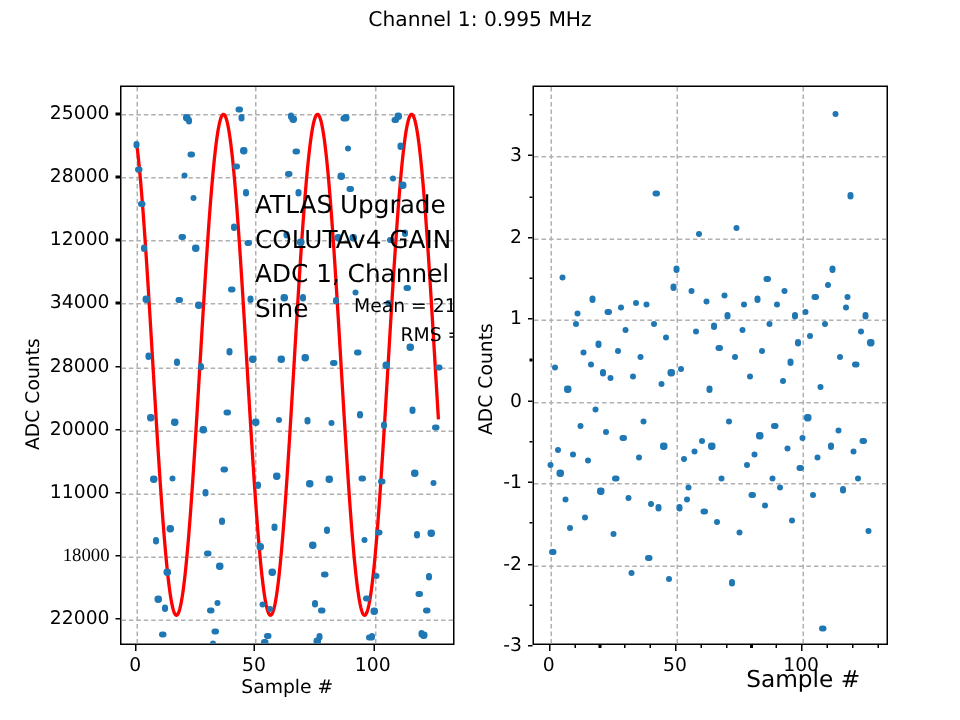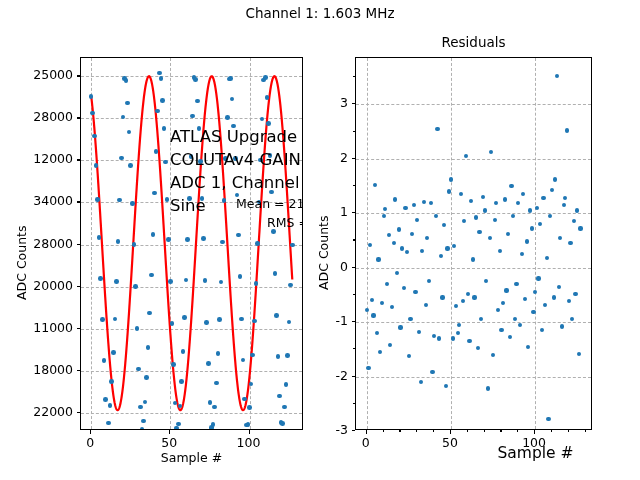--- a/index.html
+++ b/index.html
@@ -76,21 +76,21 @@
   .dot{position:absolute;border-radius:50%;background:#1f77b4;}
   .dot.small{width:4.2px;height:4.2px;margin-left:-2.1px;margin-top:-2.1px;}
   .dot.sine{width:4.6px;height:4.6px;margin-left:-2.3px;margin-top:-2.3px;}
   svg.fitline{position:absolute;left:0;top:0;overflow:visible;}
 </style>
 </head>
 <body>
 
 <div class="figure">
 
-  <div class="suptitle">Channel 1: 1.603 MHz</div>
+  <div class="suptitle">Channel 1: 0.995 MHz</div>
 
 
   <div class="axes" id="axes-left">
     <div class="datalayer" id="left-grid">
         <div class="gridline h" style="top: 354.518px;"></div>
         <div class="gridline h" style="top: 312.514px;"></div>
         <div class="gridline h" style="top: 270.509px;"></div>
         <div class="gridline h" style="top: 228.505px;"></div>
         <div class="gridline h" style="top: 186.5px;"></div>
         <div class="gridline h" style="top: 144.495px;"></div>
@@ -239,21 +239,21 @@
 ADC 1, Channel 1
 Sine</div>
     <div class="annot" id="stat-mean">Mean = 21030.933</div>
     <div class="annot" id="stat-rms">RMS = 2772.41</div>
   </div>
 
   <div id="left-ticks">
       <div class="tick y" style="left: 76.5px; top: 411.518px;"></div>
       <div class="ticklabel y" style="left: 16px; top: 404.518px; width: 57px;">22000</div>
       <div class="tick y" style="left: 76.5px; top: 369.514px;"></div>
-      <div class="ticklabel y" style="left: 16px; top: 362.514px; width: 57px;">18000</div>
+      <div class="ticklabel y" style="left: 16px; top: 362.514px; width: 57px; font-family: Liberation Serif, serif;">18000</div>
       <div class="tick y" style="left: 76.5px; top: 327.509px;"></div>
       <div class="ticklabel y" style="left: 16px; top: 320.509px; width: 57px;">11000</div>
       <div class="tick y" style="left: 76.5px; top: 285.505px;"></div>
       <div class="ticklabel y" style="left: 16px; top: 278.505px; width: 57px;">20000</div>
       <div class="tick y" style="left: 76.5px; top: 243.5px;"></div>
       <div class="ticklabel y" style="left: 16px; top: 236.5px; width: 57px;">28000</div>
       <div class="tick y" style="left: 76.5px; top: 201.495px;"></div>
       <div class="ticklabel y" style="left: 16px; top: 194.495px; width: 57px;">34000</div>
       <div class="tick y" style="left: 76.5px; top: 159.491px;"></div>
       <div class="ticklabel y" style="left: 16px; top: 152.491px; width: 57px;">12000</div>
@@ -265,21 +265,20 @@
       <div class="ticklabel x" style="left: 65.1364px; top: 436px; width: 50px;">0</div>
       <div class="tick x" style="left: 169.327px; top: 430px;"></div>
       <div class="ticklabel x" style="left: 144.327px; top: 436px; width: 50px;">50</div>
       <div class="tick x" style="left: 248.517px; top: 430px;"></div>
       <div class="ticklabel x" style="left: 223.517px; top: 436px; width: 50px;">100</div>
     </div>
 
   <div class="axlabel" id="xlabel-left">Sample #</div>
   <div class="axlabel yrot" id="ylabel-left">ADC Counts</div>
 
-  <div class="axtitle" id="title-right">Residuals</div>
 
   <div class="axes" id="axes-right">
     <div class="datalayer" id="right-grid">
         <div class="gridline h" style="top: 318.547px;"></div>
         <div class="gridline h" style="top: 264.095px;"></div>
         <div class="gridline h" style="top: 209.642px;"></div>
         <div class="gridline h" style="top: 155.19px;"></div>
         <div class="gridline h" style="top: 100.737px;"></div>
         <div class="gridline h" style="top: 46.2847px;"></div>
         <div class="gridline v" style="left: 10.7727px;"></div>

